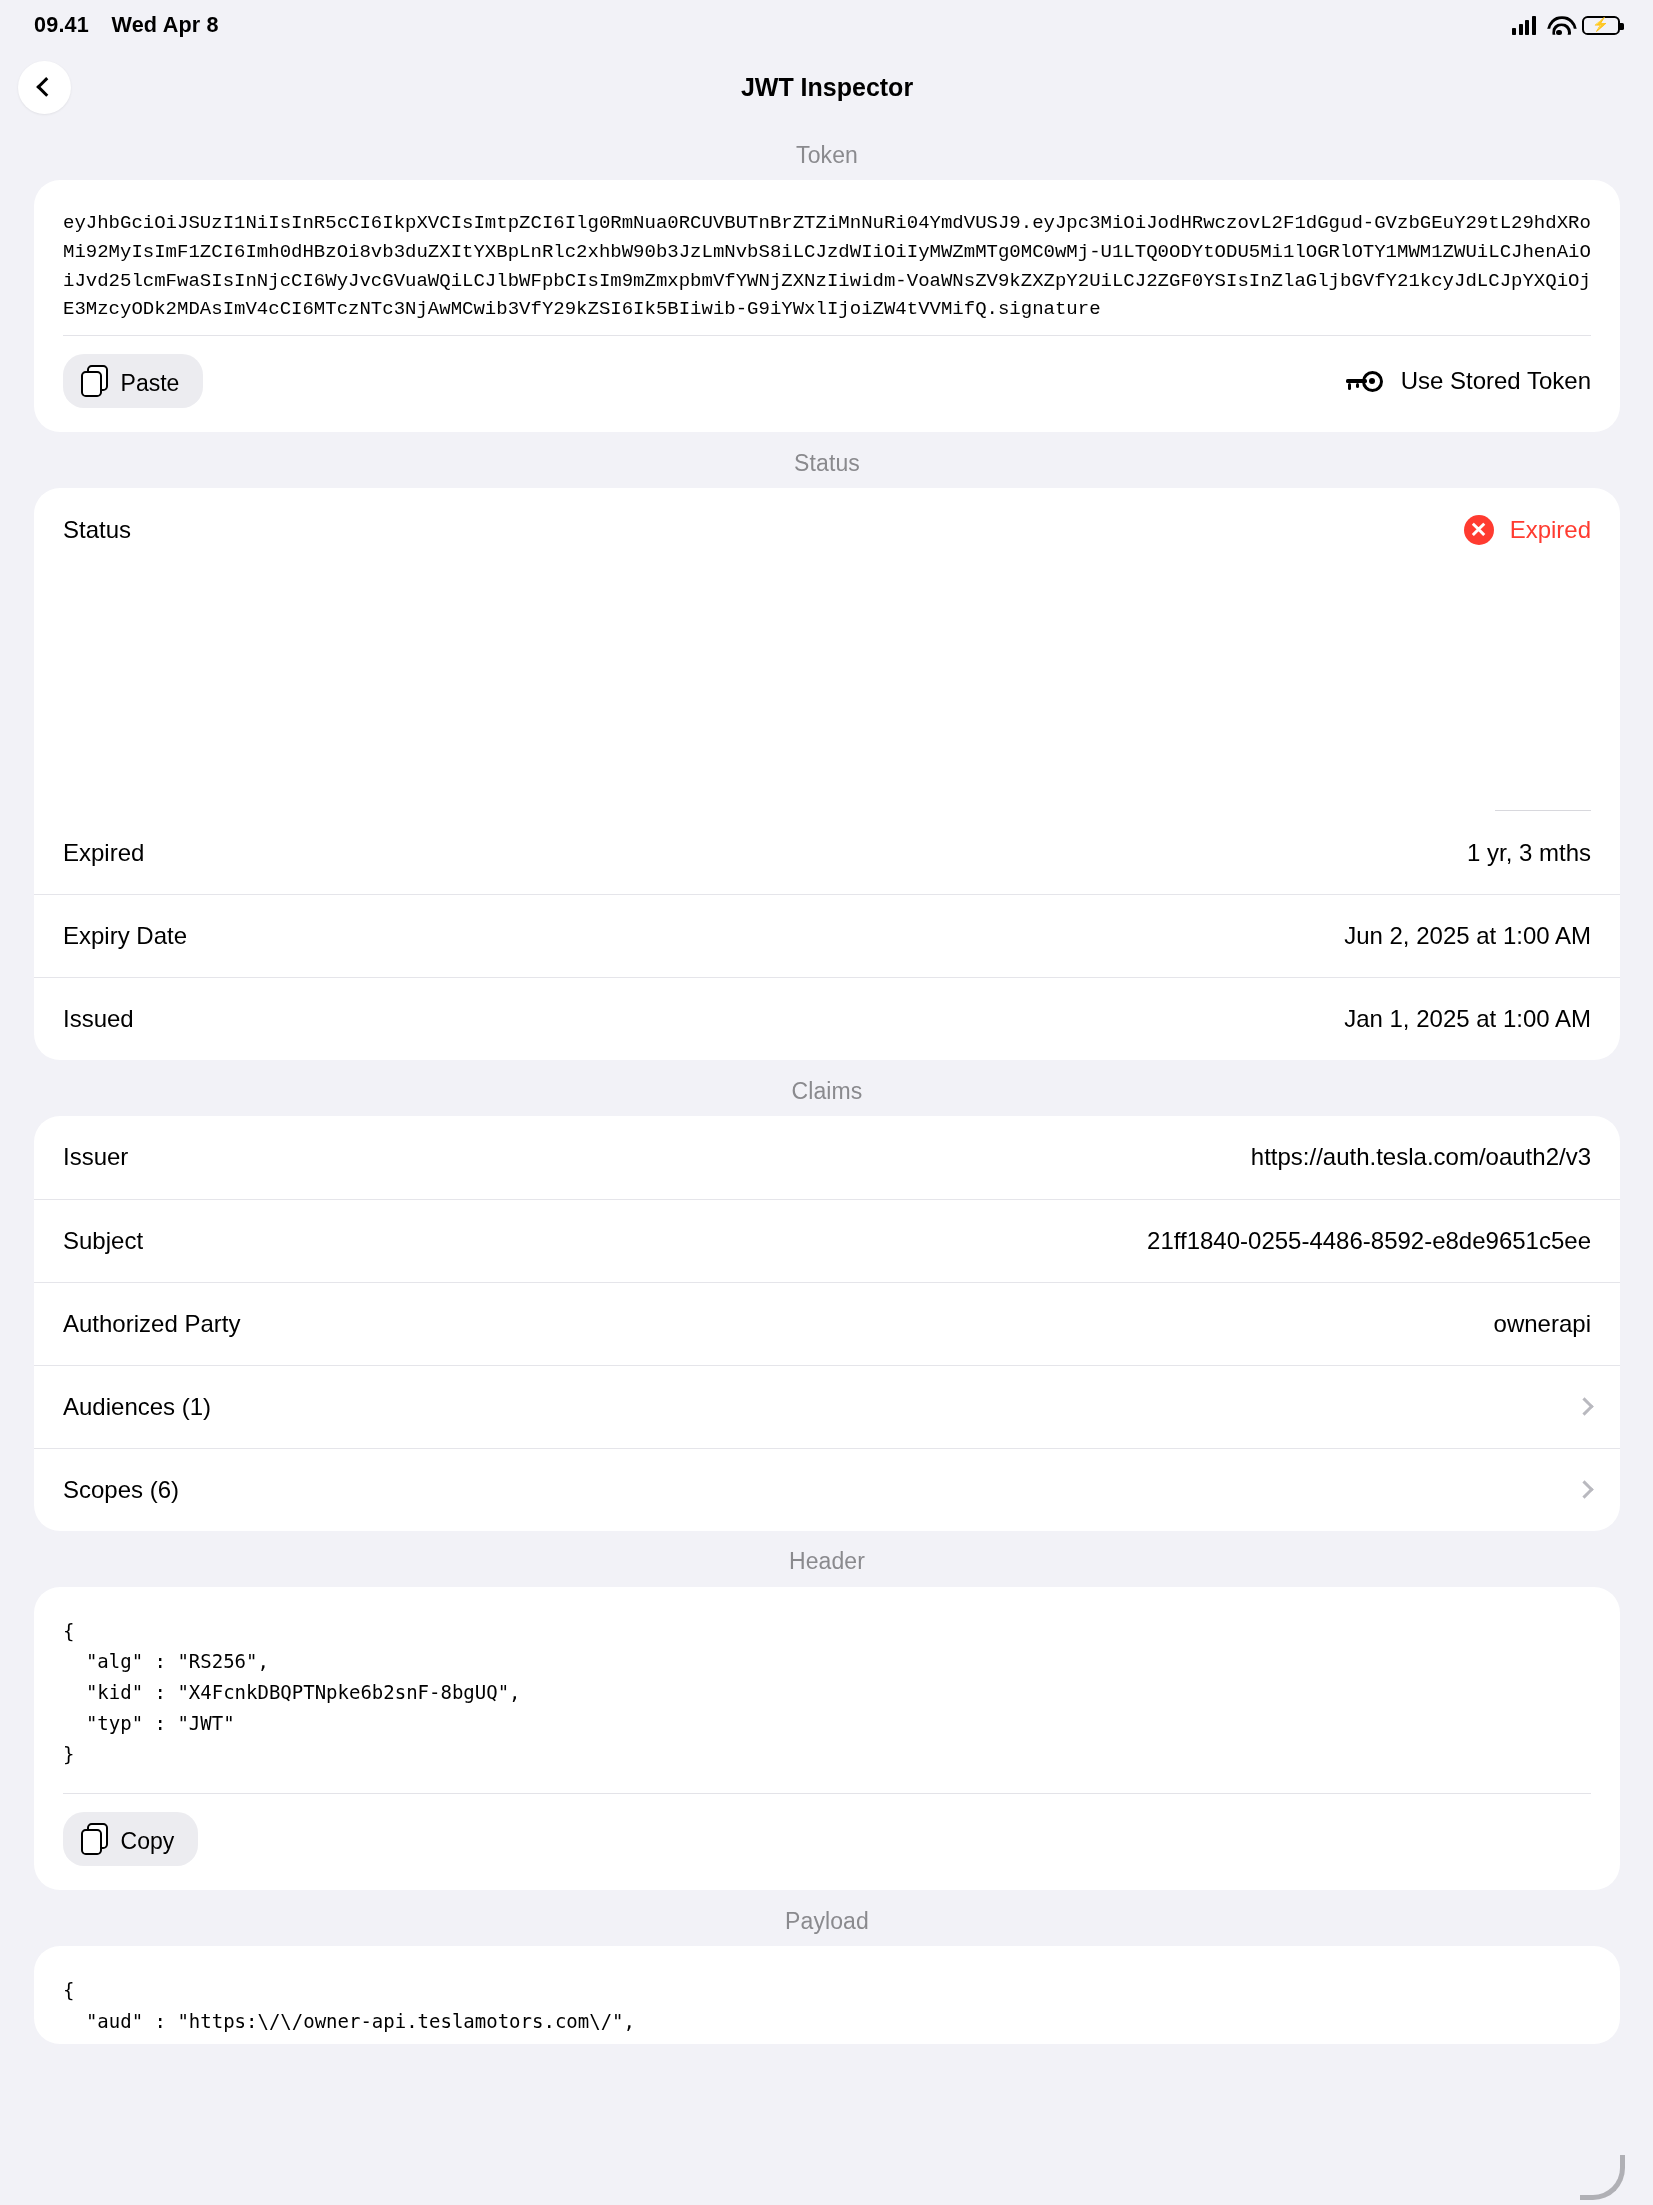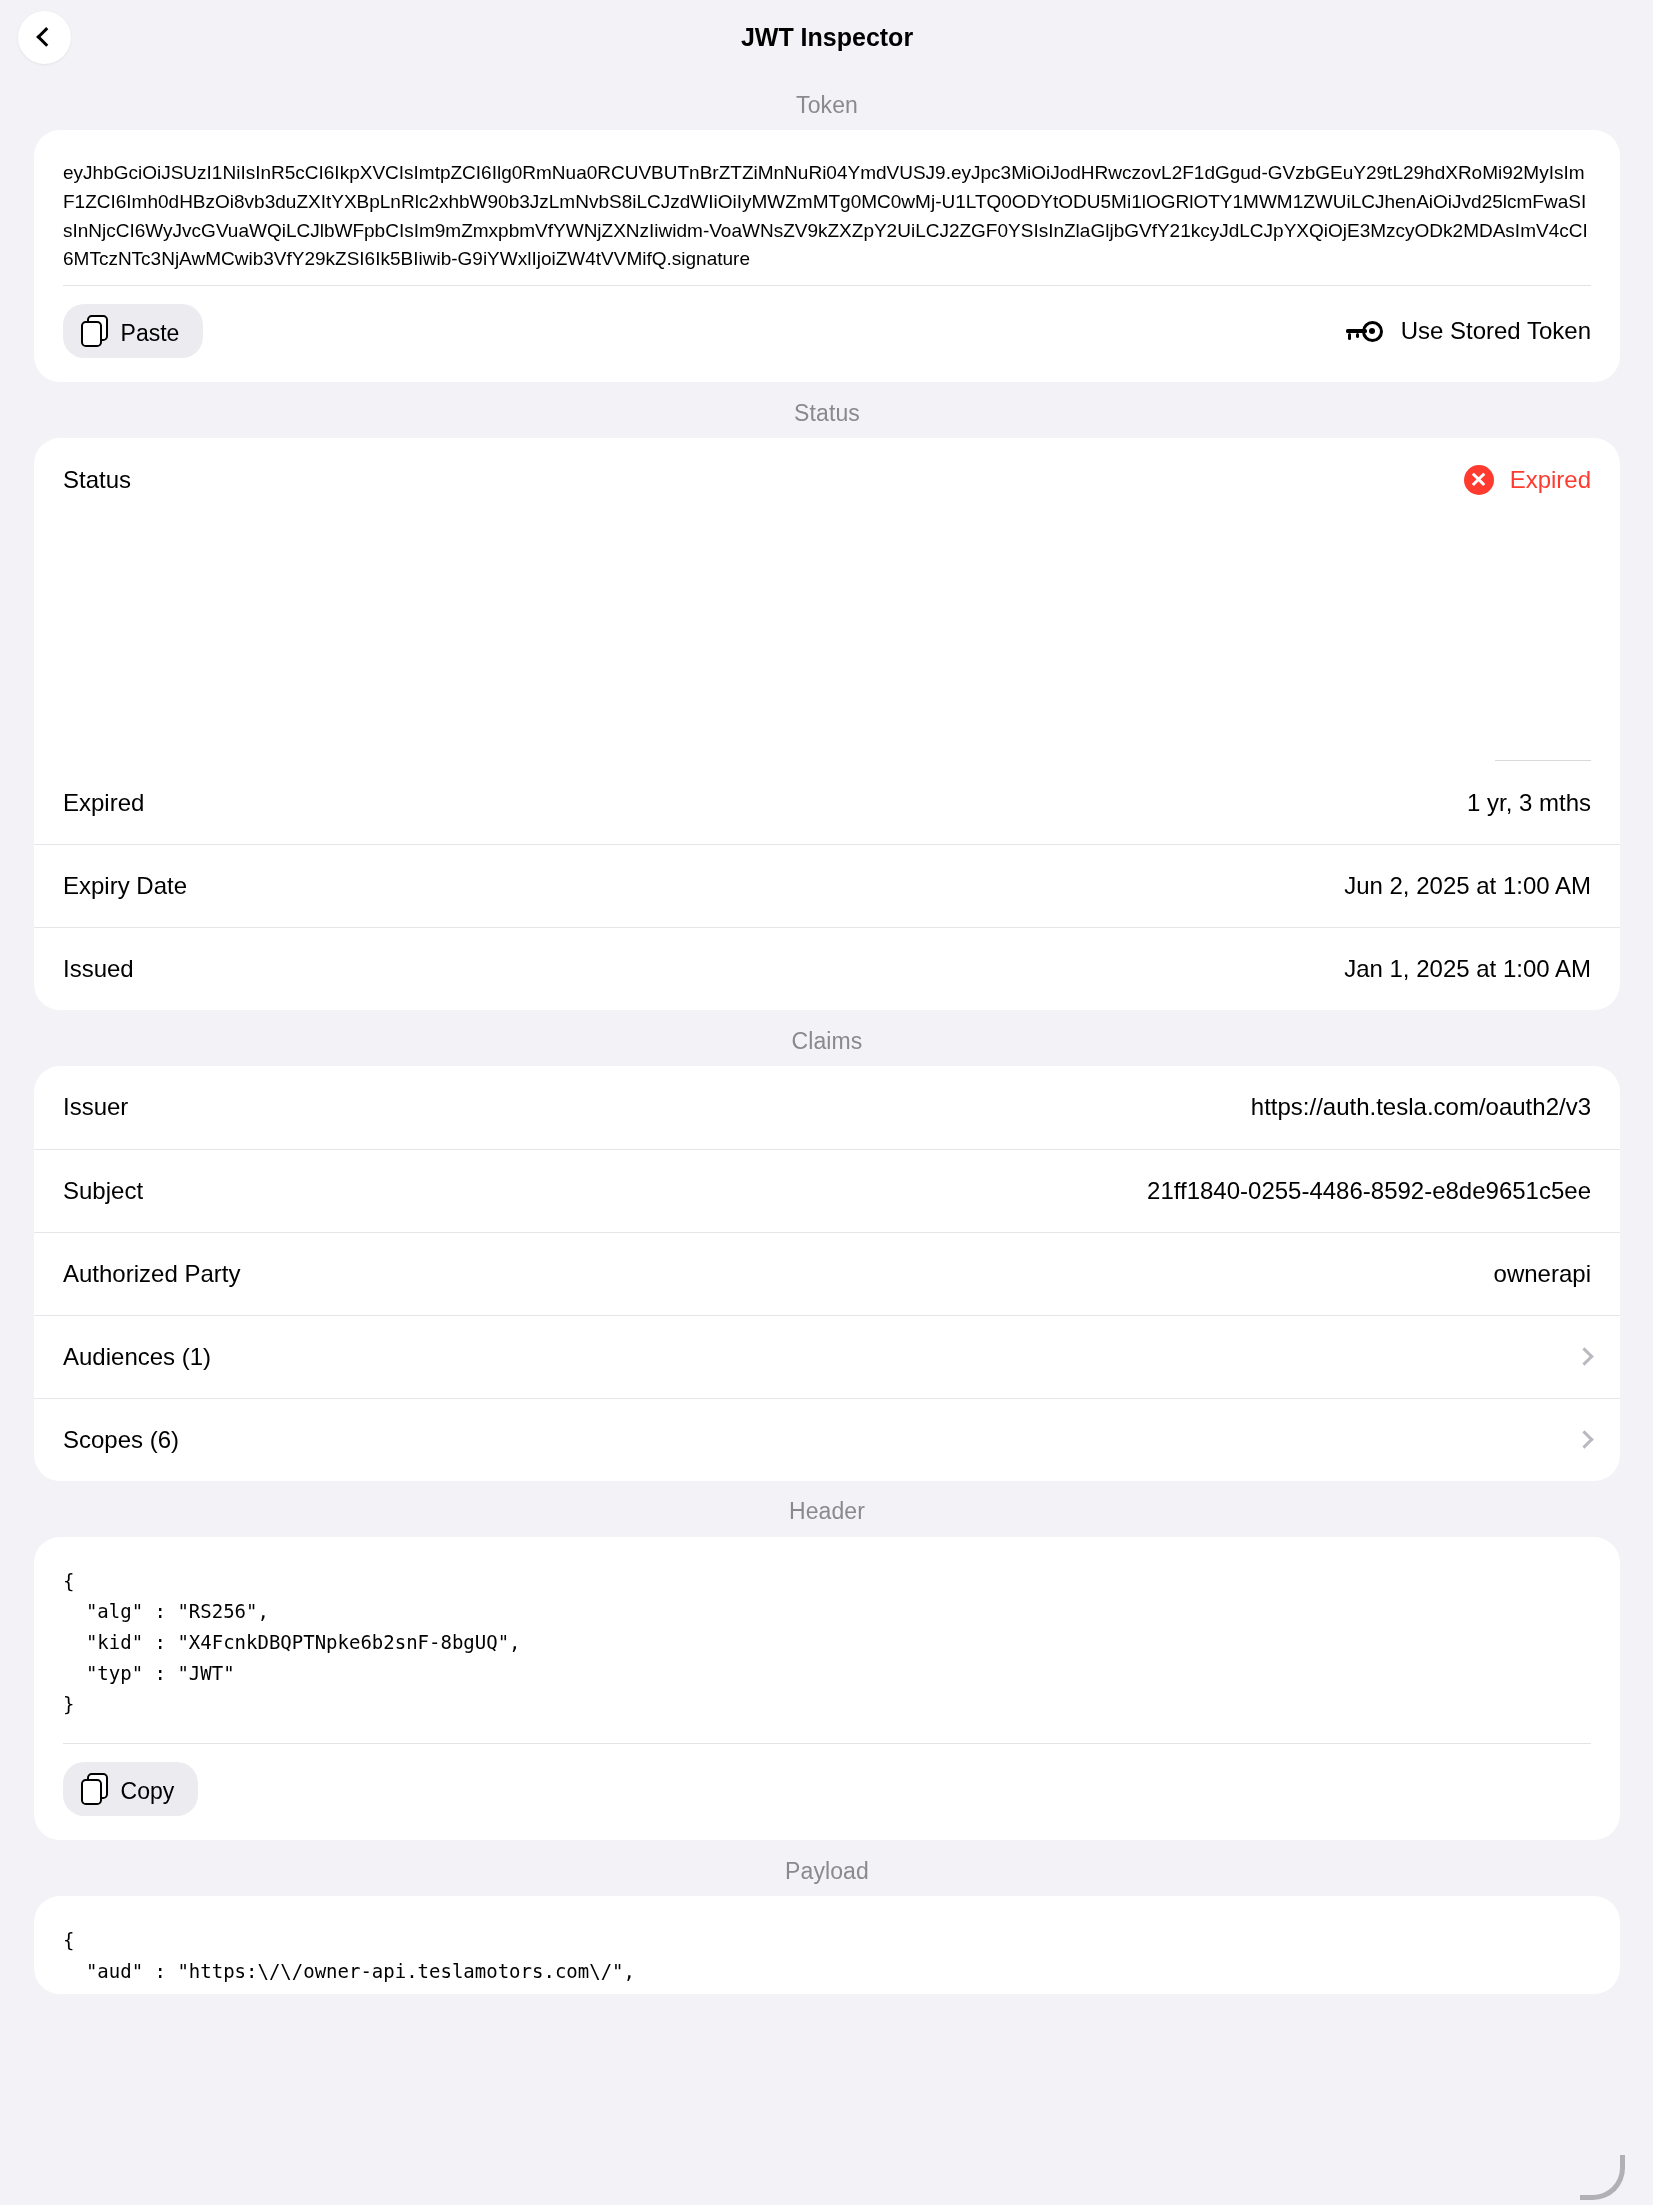--- a/index.html
+++ b/index.html
@@ -142,21 +142,21 @@
     text-align: center;
   }
   .card {
     background: #fff;
     border-radius: 26px;
     overflow: hidden;
   }
 
   .token-body {
     padding: 29px 29px 0 29px;
-    font-family: Liberation Sans, sans-serif;
+    font-family: Liberation Mono, monospace;
     font-size: 19px;
     line-height: 1.52;
     color: #000;
     word-break: break-all;
     max-height: 160px;
     overflow: hidden;
     position: relative;
   }
   .token-divider {
     margin: 11.2px 29px 0 29px;
@@ -314,20 +314,38 @@
     border-right: 5.6px solid #b0b0b5;
     border-bottom: 5.6px solid #b0b0b5;
     border-radius: 0 0 32px 0;
   }
 </style>
 </head>
 <body>
 
 <div class="screen">
 
+  <div class="statusbar">
+    <span class="time">09.41</span>
+    <span class="date">Wed Apr 8</span>
+    <span class="right">
+      <span class="bars">
+          <i></i>
+          <i></i>
+          <i></i>
+          <i></i>
+        </span>
+      <span class="wifi">
+          <span class="dot"></span>
+        </span>
+      <span class="battery">
+        <span class="fill"></span><span class="bolt">⚡</span>
+      </span>
+    </span>
+  </div>
 
   <div class="navbar">
     <div class="back-btn">
       <span class="chev-left"></span>
     </div>
     <div class="nav-title">JWT Inspector</div>
   </div>
 
   <div class="content">
 

